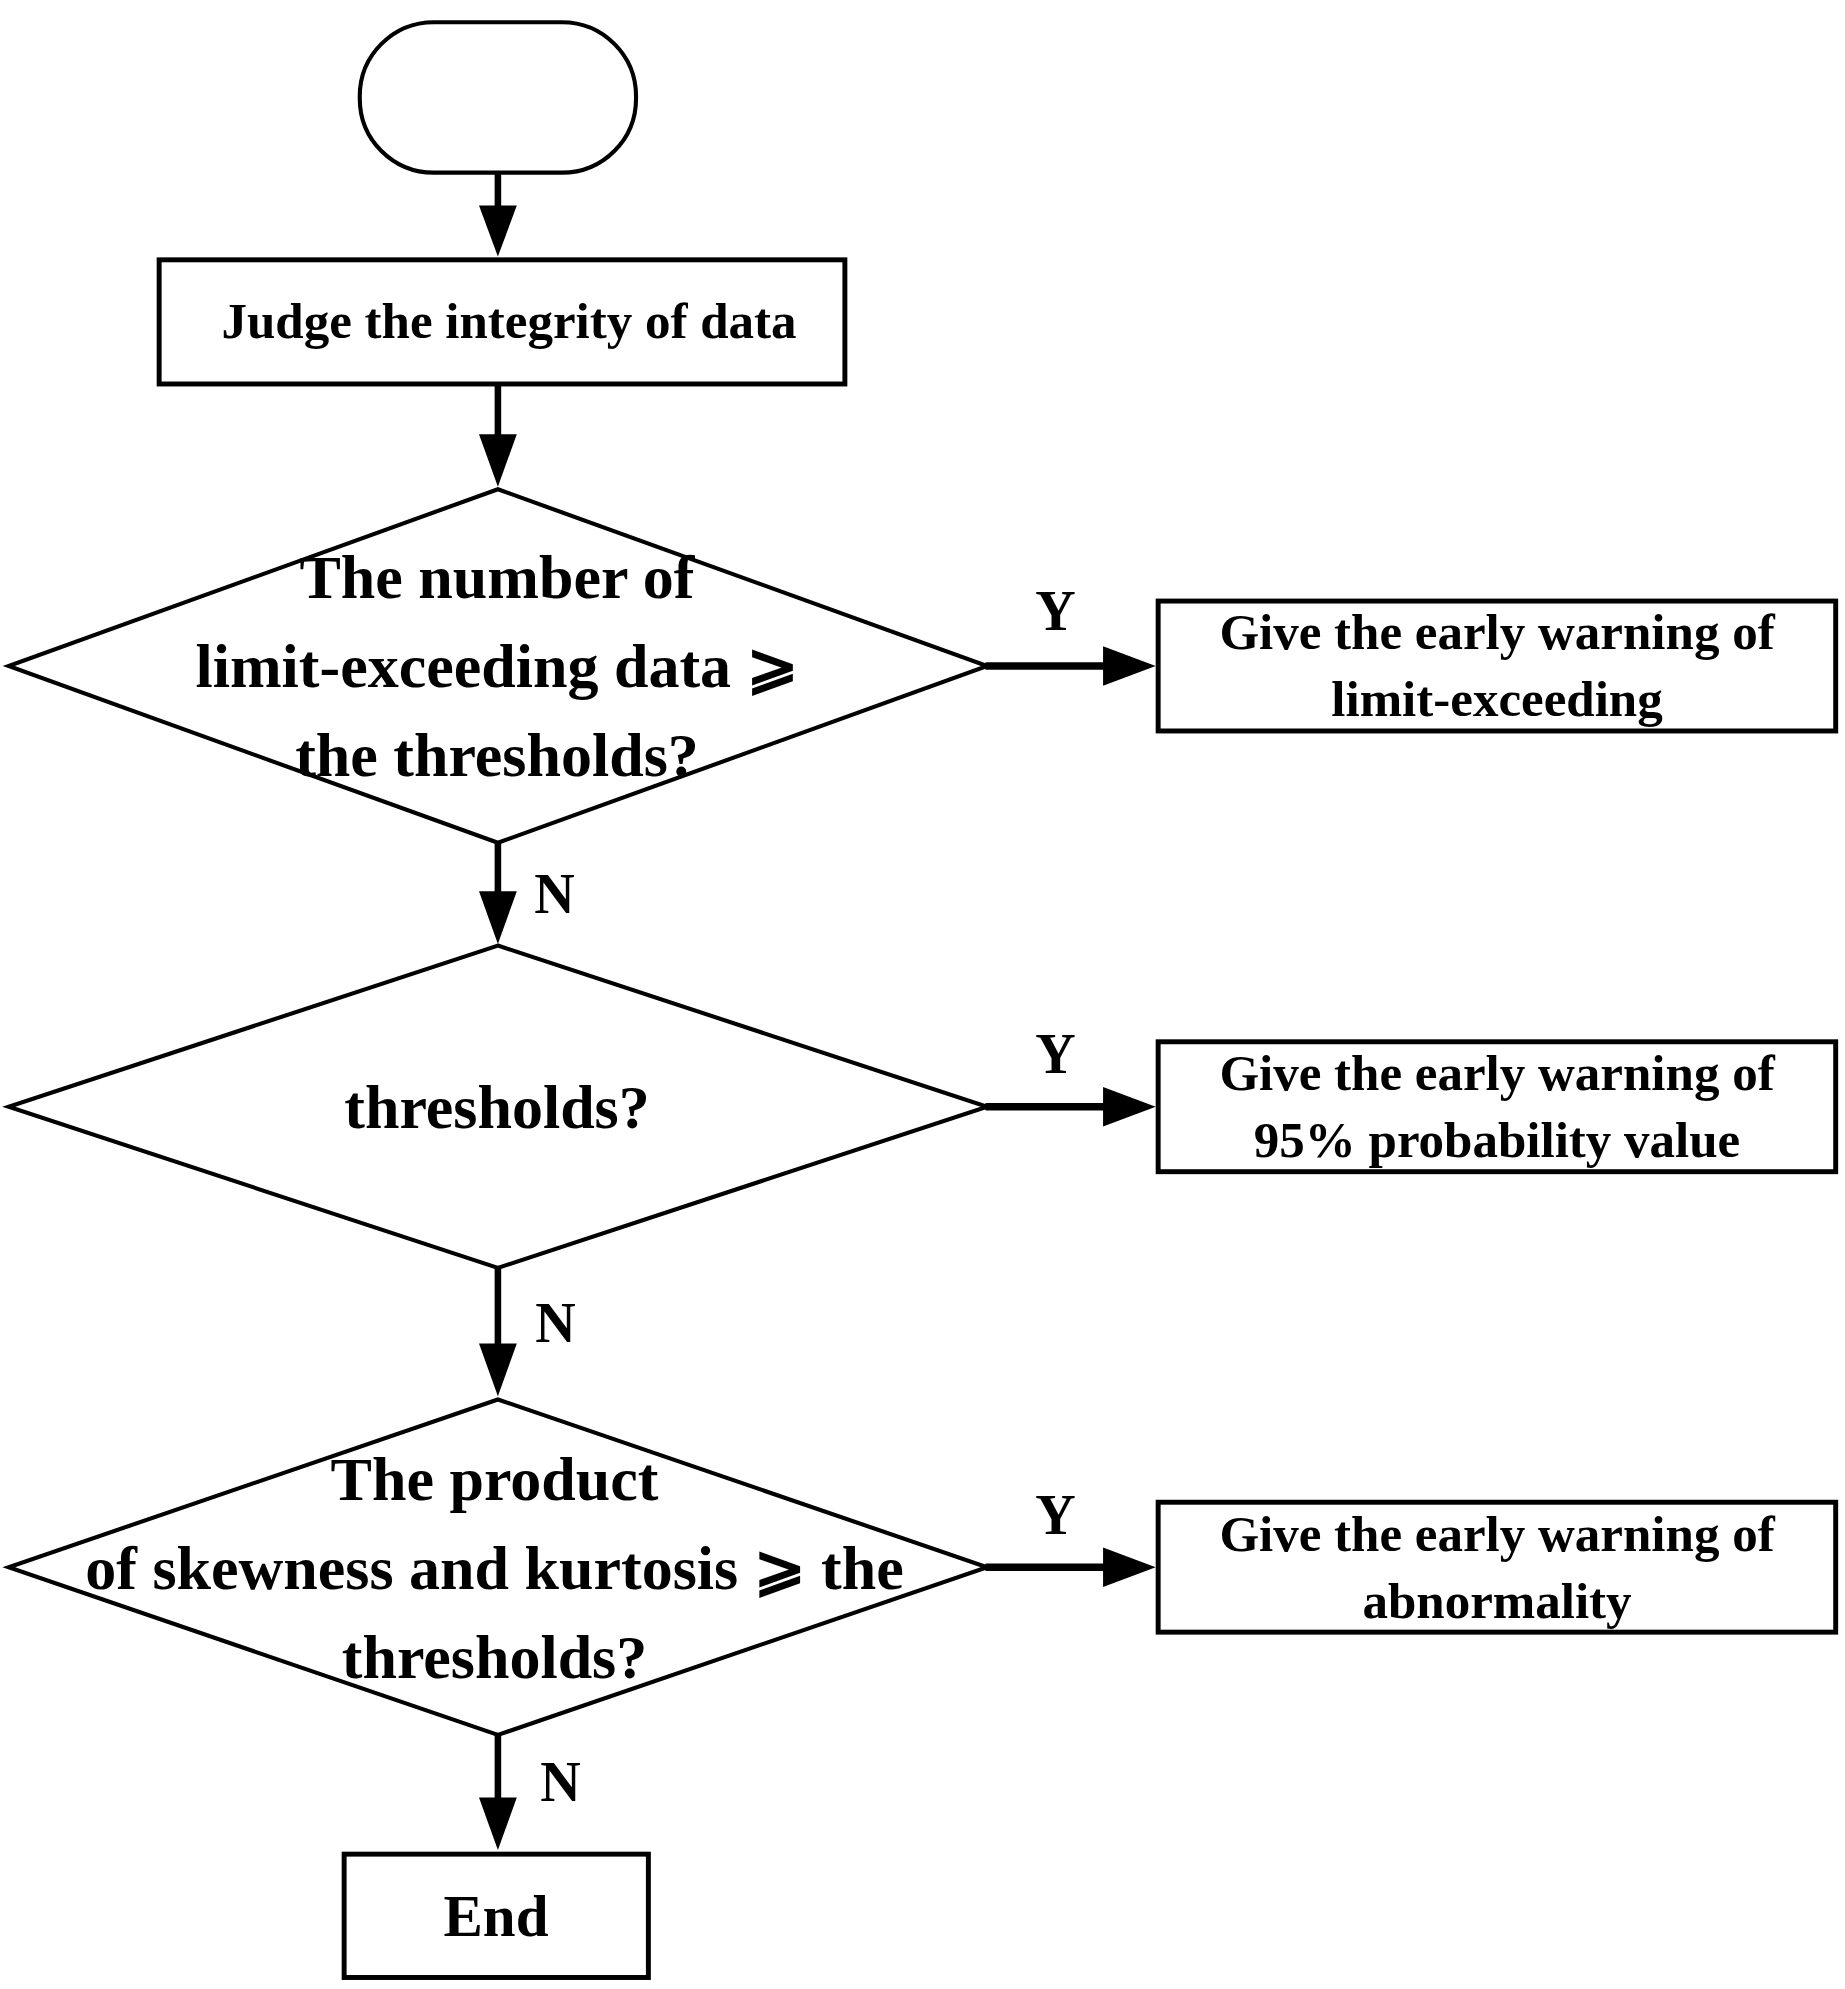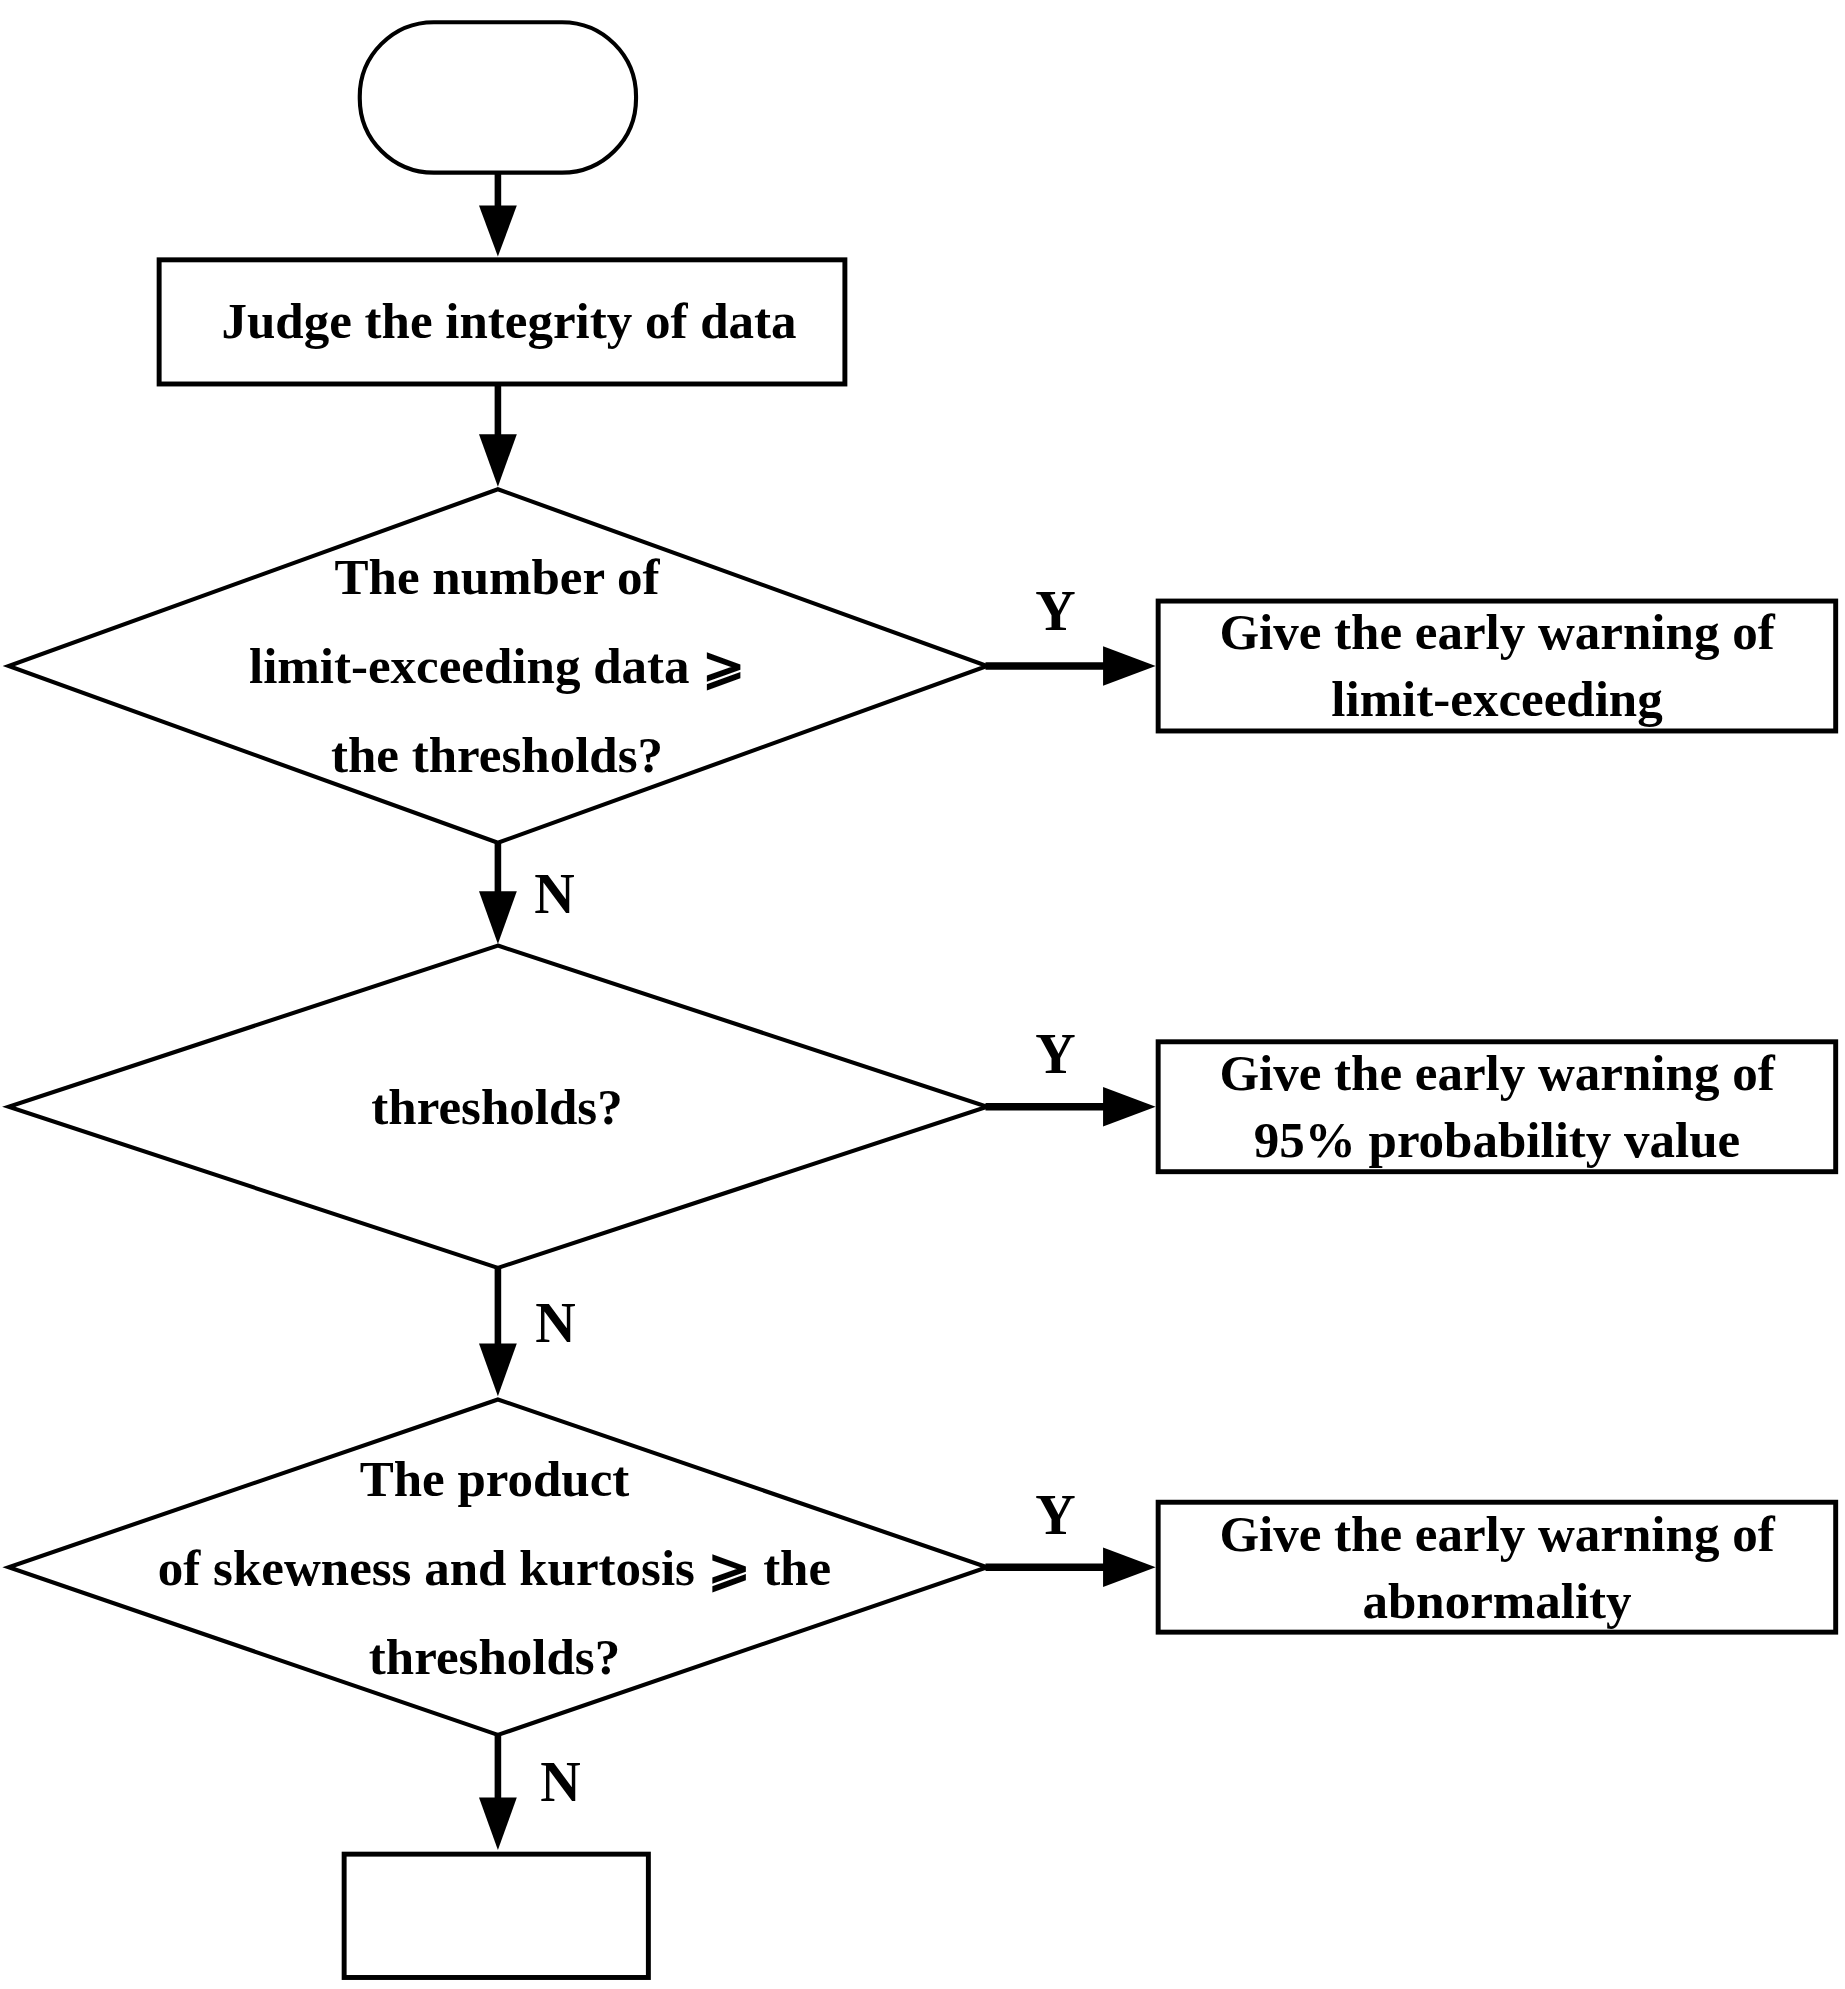--- a/index.html
+++ b/index.html
@@ -32,21 +32,21 @@
     text-align: center;
     font-weight: bold;
     color: #000000;
     line-height: 1.25;
     pointer-events: none;
   }
   .node-label span { display: block; }
 
   .terminator-label { font-size: 59px; }
   .process-label    { font-size: 51px; }
-  .decision-label   { font-size: 51px; }
+  .decision-label   { font-size: 62px; }
   .warning-label    { font-size: 51px; }
   .warning-label span { line-height: 67px; }
   .decision-3line span { line-height: 89px; }
   .decision-2line span { line-height: 115px; }
 
   .branch-label {
     position: absolute;
     width: 69px;
     height: 69px;
     display: flex;
@@ -170,20 +170,23 @@
     <span>The product</span>
     <span>of skewness and kurtosis ⩾ the</span>
     <span>thresholds?</span>
   </div>
 
   <div class="node-label warning-label lbl-box3">
     <span>Give the early warning of</span>
     <span>abnormality</span>
   </div>
 
+  <div class="node-label terminator-label lbl-end">
+    <span>End</span>
+  </div>
 
   <div class="branch-label lbl-y1">Y</div>
   <div class="branch-label lbl-n1">N</div>
   <div class="branch-label lbl-y2">Y</div>
   <div class="branch-label lbl-n2">N</div>
   <div class="branch-label lbl-y3">Y</div>
   <div class="branch-label lbl-n3">N</div>
 
 </div>
 

